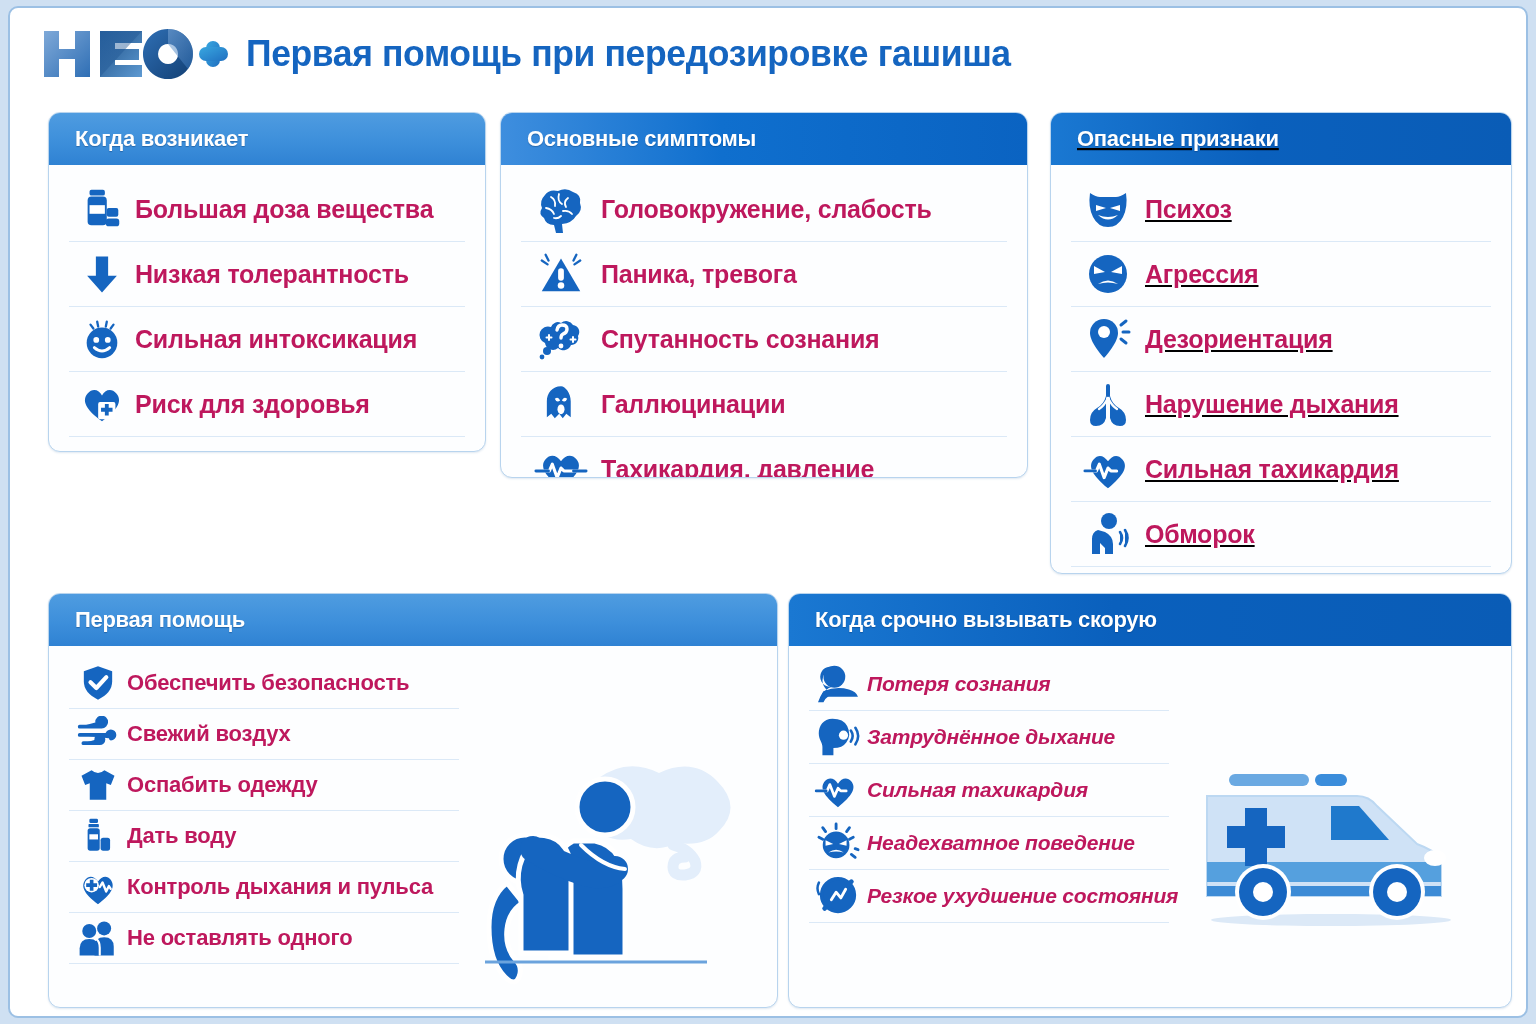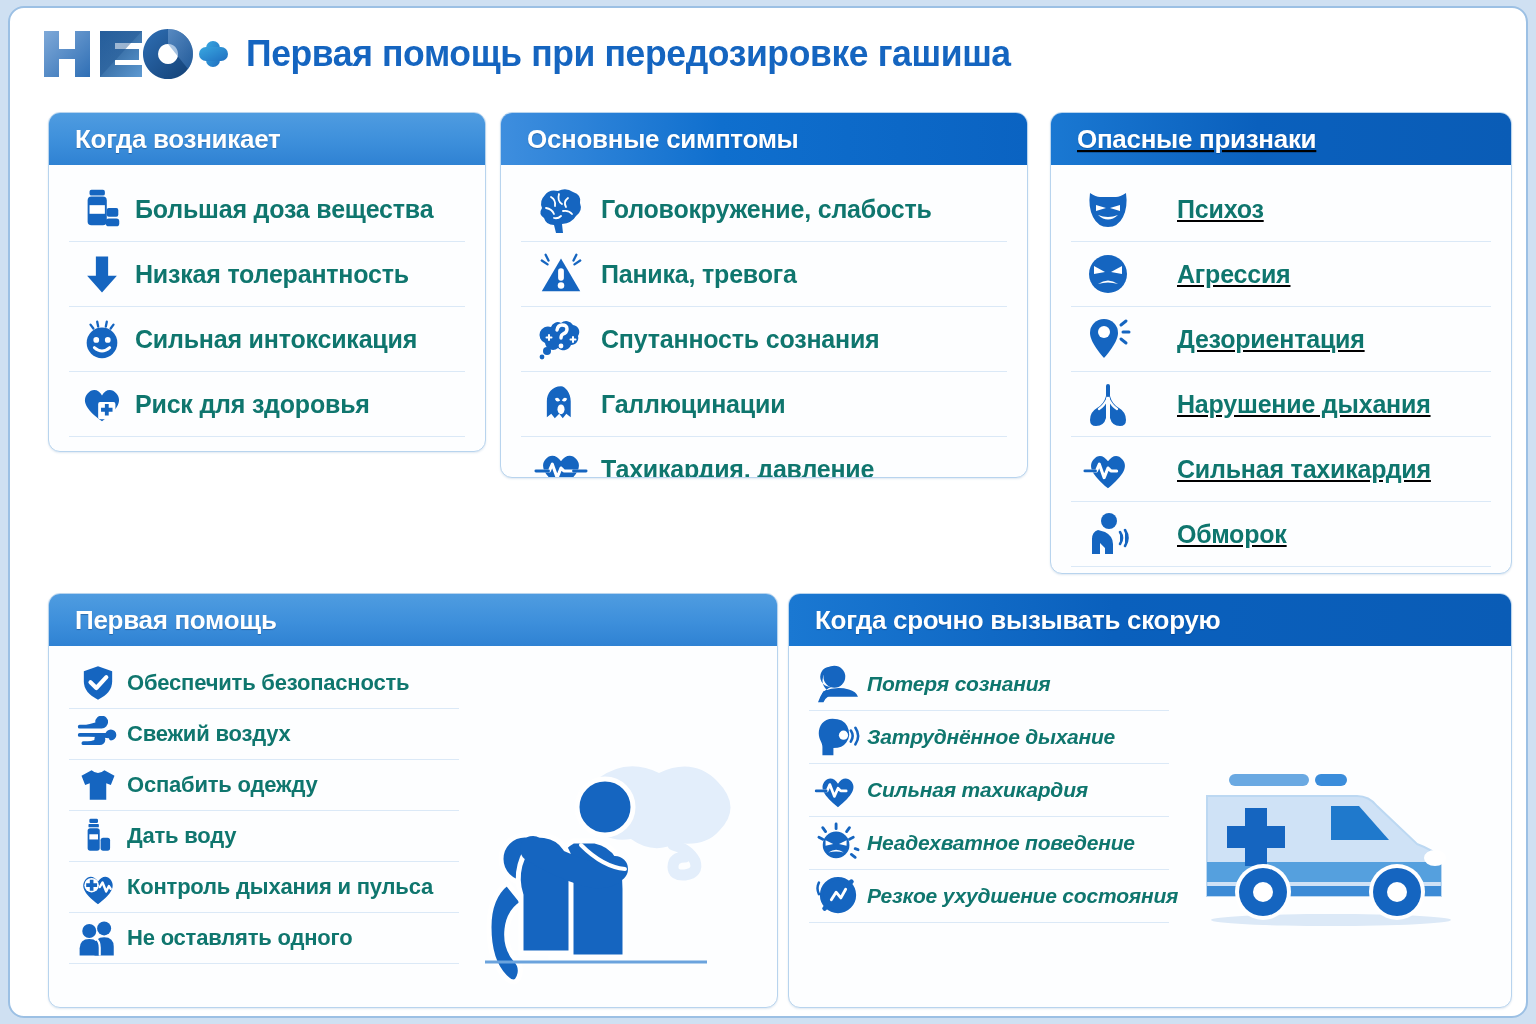--- a/index.html
+++ b/index.html
@@ -7,21 +7,21 @@
   body {
     background:#cfe0f2;
     font-family:"Liberation Sans", sans-serif;
     overflow:hidden;
   }
   #poster{
     position:absolute; left:8px; top:6px;
     width:1520px; height:1012px;
     background:#ffffff;
     border:2px solid #9cc0e4;
-    border-radius:16px;
+    border-radius:10px;
     overflow:hidden;
   }
 
   
   #header{
     position:absolute; left:0; top:0; width:1520px; height:92px;
     display:flex; align-items:center;
   }
   #logo{
     margin-left:30px; width:190px; height:58px;
@@ -43,41 +43,41 @@
     border:1px solid #b8d4ee;
     border-radius:12px;
     box-shadow:0 1px 2px rgba(80,130,180,.18);
     overflow:hidden;
   }
   .panel-head{
     height:52px;
     display:flex; align-items:center;
     padding-left:26px;
     color:#ffffff;
-    font-size:26px; font-weight:bold;
+    font-size:22px; font-weight:bold;
     letter-spacing:-0.3px;
     text-shadow:0 1px 1px rgba(0,40,90,.35);
     white-space:nowrap;
   }
   .head-light{ background:linear-gradient(180deg,#4f9ce0 0%,#3d8fdb 55%,#2f82d3 100%); }
   .head-mid  { background:linear-gradient(90deg,#3e8ede 0%,#0f6fce 42%,#0a63c2 100%); }
   .head-dark { background:linear-gradient(90deg,#1a78d2 0%,#0a60bd 45%,#0a5cb6 100%); }
 
   .rows{ padding:12px 20px 12px 20px; }
   .row{
     display:flex; align-items:center;
     border-bottom:1px solid #dbe9f7;
     position:relative;
   }
   .row:last-child{ border-bottom:1px solid #dbe9f7; }
   .row .ic{
     flex:none; display:flex; align-items:center; justify-content:center;
   }
   .row .tx{
-    color:#0f766e; font-weight:bold;
+    color:#be185d; font-weight:bold;
     letter-spacing:-0.2px;
     white-space:nowrap;
   }
   svg{ shape-rendering:geometricPrecision; }
   .bl{ fill:#1565c0; }
 
   
   #p-when   { left:38px;  top:104px; width:438px; height:340px; }
   #p-symp   { left:490px; top:104px; width:528px; height:366px; }
   #p-danger { left:1040px;top:104px; width:462px; height:462px;text-decoration:underline; }
@@ -85,21 +85,21 @@
   #p-call   { left:778px; top:585px; width:724px; height:415px; }
 
   #p-when .row   { height:65px; }
   #p-when .ic    { width:66px; height:56px; }
   #p-when .tx    { font-size:25px; }
 
   #p-symp .row   { height:65px; }
   #p-symp .ic    { width:80px; height:58px; }
   #p-symp .tx    { font-size:25px; }
 
-  #p-danger .row { height:65px;gap:32px; }
+  #p-danger .row { height:65px; }
   #p-danger .ic  { width:74px; height:58px; }
   #p-danger .tx  { font-size:25px; }
 
   #p-aid .rows   { width:430px; }
   #p-aid .row    { height:51px; }
   #p-aid .ic     { width:58px; height:46px; }
   #p-aid .tx     { font-size:22px; }
 
   #p-call .rows  { width:400px; }
   #p-call .row   { height:53px; }

